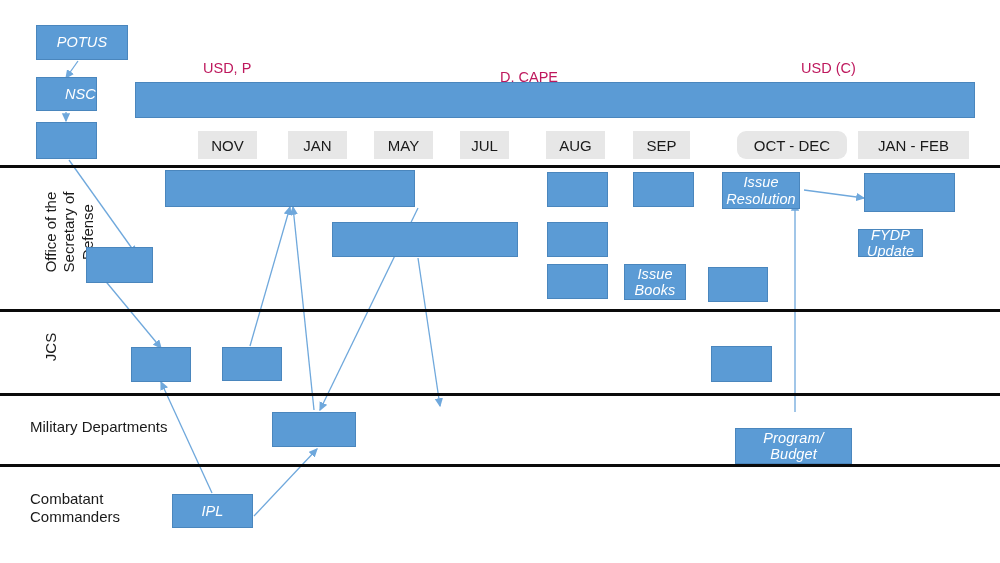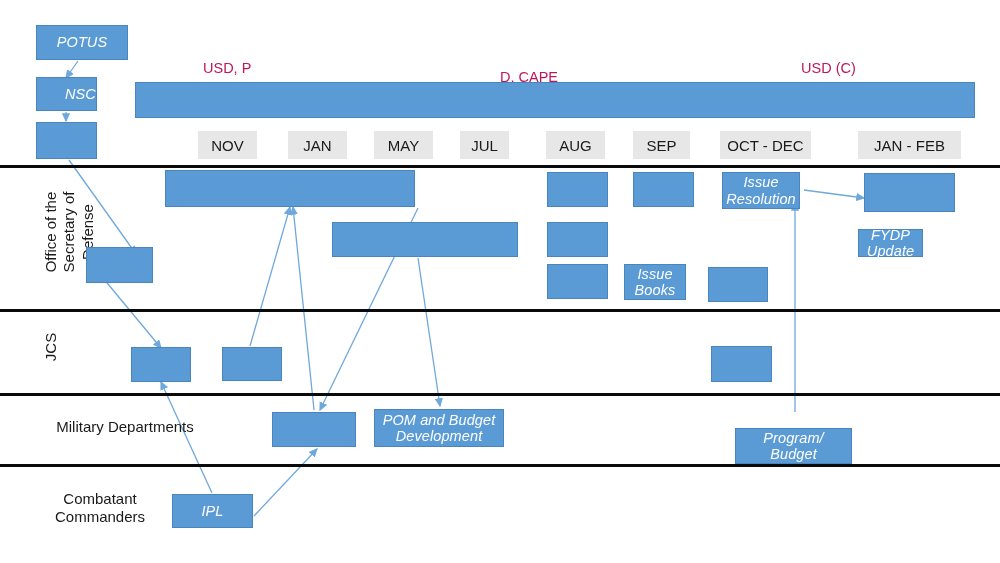--- a/index.html
+++ b/index.html
@@ -57,21 +57,20 @@
     position: absolute;
     height: 0;
     border-top: 3px solid #0a0a0a;
   }
   .rowlabel {
     position: absolute;
     color: #1a1a1a;
     font-size: 15px;
     line-height: 1.22;
     white-space: pre-line;
-    text-align: center;
   }
   .rowlabel.vert {
     transform-origin: 0 0;
     transform: rotate(-90deg);
     text-align: center;
   }
   svg.arrows {
     position: absolute;
     left: 0;
     top: 0;
@@ -117,22 +116,22 @@
   <div class="hdr-label" style="left:801px; top:60px;">USD (C)</div>
 
   <div class="band" style="left:135px; top:82px; width:840px; height:36px;"></div>
 
   <div class="month" style="left:198px; top:131px; width:59px; height:28px;">NOV</div>
   <div class="month" style="left:288px; top:131px; width:59px; height:28px;">JAN</div>
   <div class="month" style="left:374px; top:131px; width:59px; height:28px;">MAY</div>
   <div class="month" style="left:460px; top:131px; width:49px; height:28px;">JUL</div>
   <div class="month" style="left:546px; top:131px; width:59px; height:28px;">AUG</div>
   <div class="month" style="left:633px; top:131px; width:57px; height:28px;">SEP</div>
-  <div class="month" style="left:720px; top:131px; width:91px; height:28px;">OCT - DEC</div>
-  <div class="month" style="left:858px; top:131px; width:103px; height:28px;">JAN - FEB</div>
+  <div class="month" style="left:737px; top:131px; width:110px; height:28px;border-radius:9px;">OCT - DEC</div>
+  <div class="month" style="left:858px; top:131px; width:111px; height:28px;">JAN - FEB</div>
 
   <div class="divider" style="left:0px; top:165px; width:1000px;"></div>
   <div class="divider" style="left:0px; top:309px; width:1000px;"></div>
   <div class="divider" style="left:0px; top:393px; width:1000px;"></div>
   <div class="divider" style="left:0px; top:464px; width:1000px;"></div>
 
   <div class="rowlabel vert" style="left:42px; top:302px; width:140px;">Office of the
 Secretary of
 Defense</div>
   <div class="rowlabel vert" style="left:42px; top:382px; width:70px;">JCS</div>
@@ -158,20 +157,18 @@
 
   <div class="box" style="left:864px; top:173px; width:91px; height:39px;"></div>
   <div class="box" style="left:858px; top:229px; width:65px; height:28px;">FYDP
 Update</div>
 
   <div class="box" style="left:131px; top:347px; width:60px; height:35px;"></div>
   <div class="box" style="left:222px; top:347px; width:60px; height:34px;"></div>
   <div class="box" style="left:711px; top:346px; width:61px; height:36px;"></div>
 
   <div class="box" style="left:272px; top:412px; width:84px; height:35px;"></div>
-  <div class="box" style="left:374px; top:409px; width:130px; height:38px;">POM and Budget
-Development</div>
   <div class="box" style="left:735px; top:428px; width:117px; height:36px;">Program/
 Budget</div>
 
   <div class="box" style="left:172px; top:494px; width:81px; height:34px;">IPL</div>
 
 </div>
 
 </body></html>

